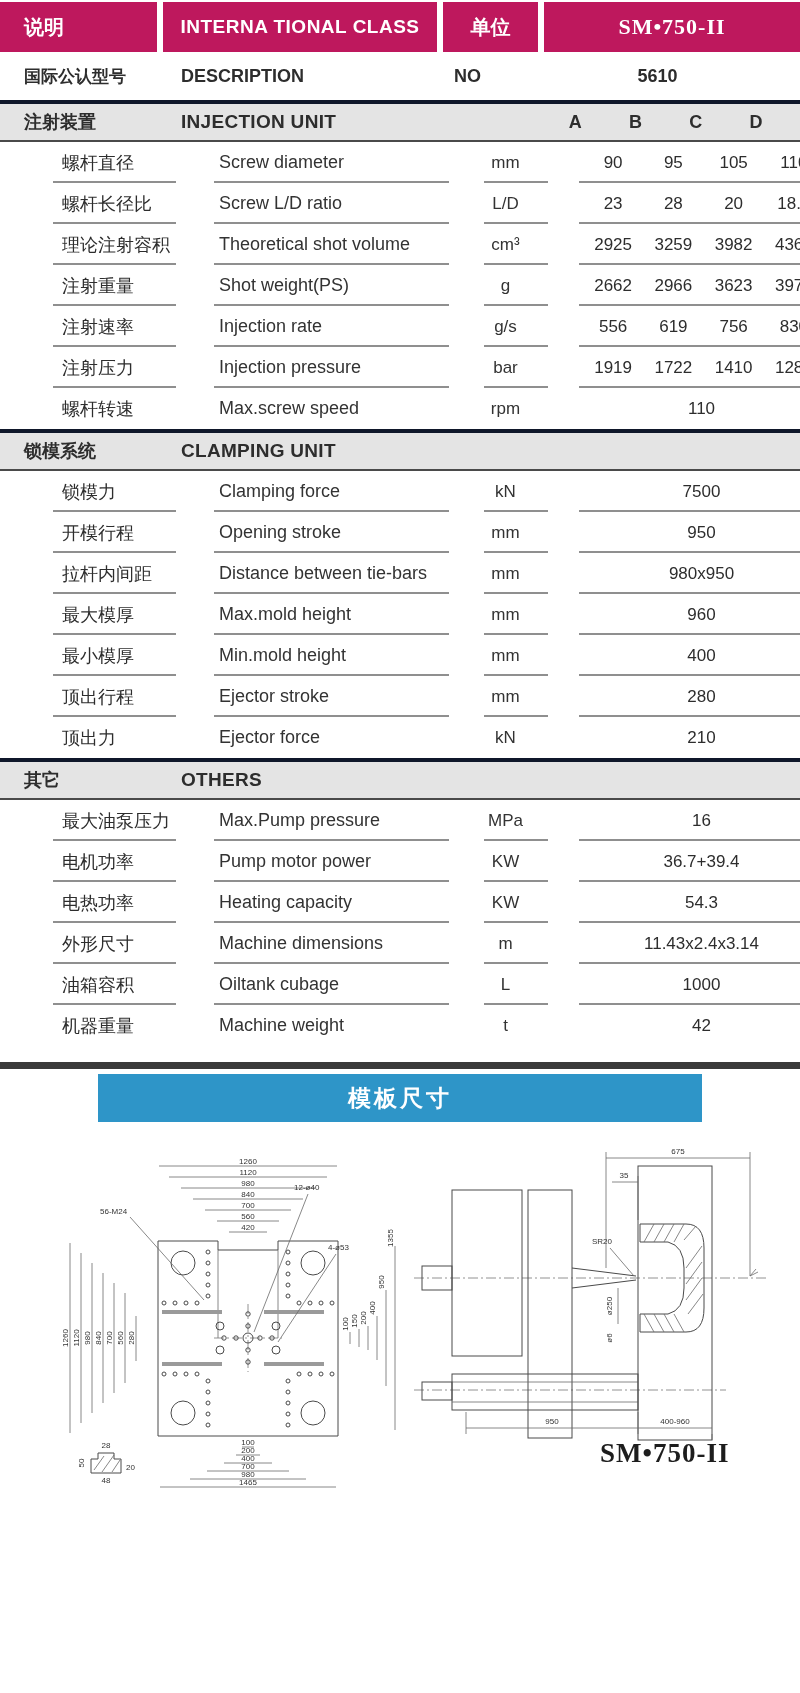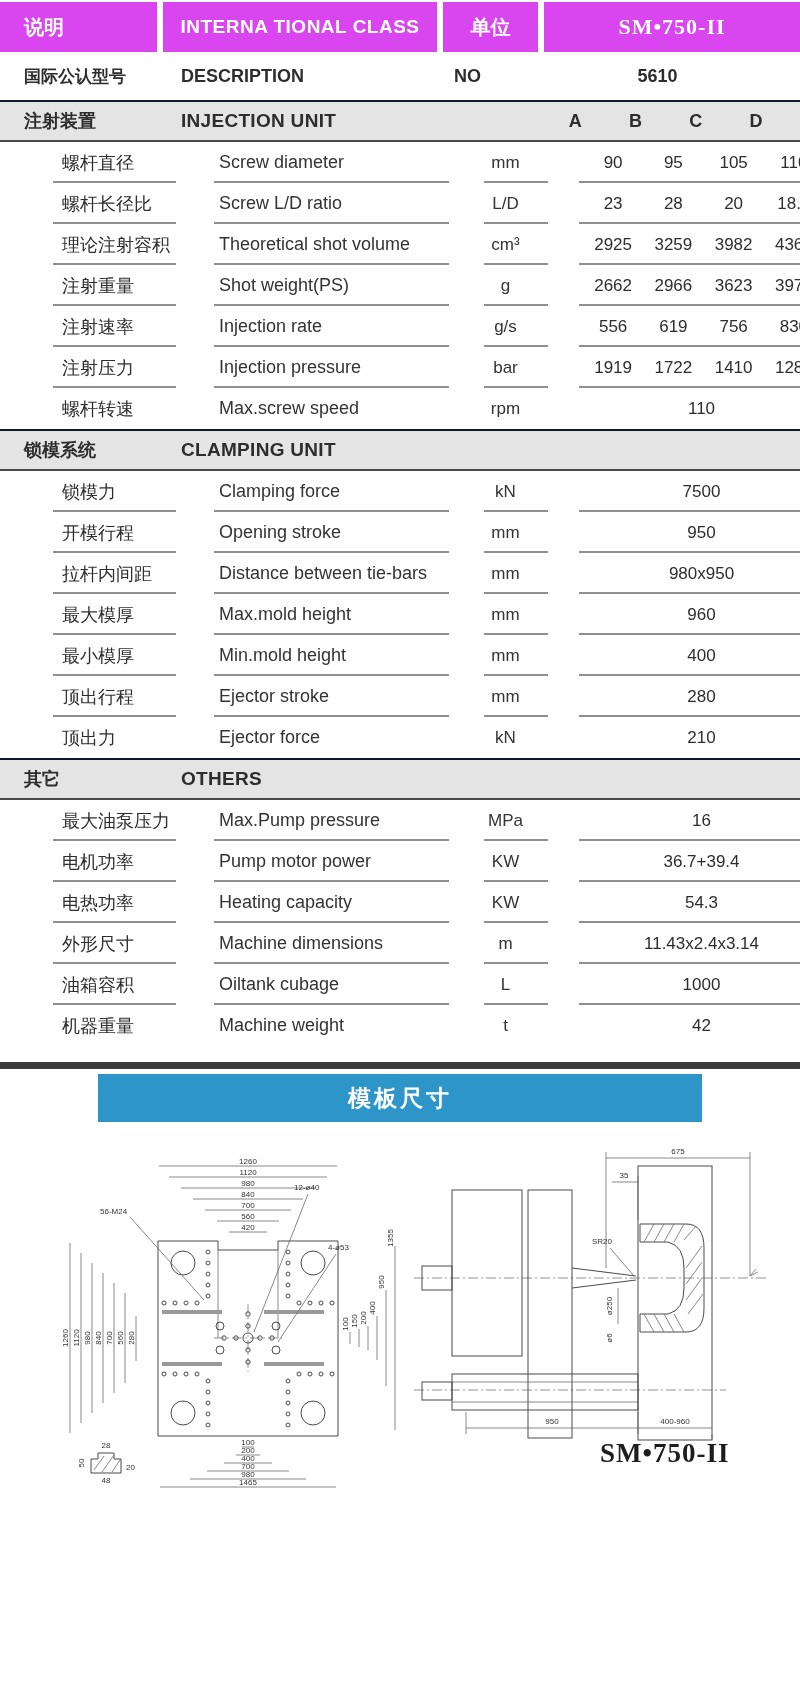--- a/index.html
+++ b/index.html
@@ -2,33 +2,33 @@
 <html><head>
 <meta charset="utf-8">
 <style>
   html,body{margin:0;padding:0;}
   body{
     width:800px;height:1693px;overflow:hidden;background:#fff;color:#2d2d2d;
     font-family:"Liberation Sans","DejaVu Sans",sans-serif;position:relative;
   }
   
   .hdr{display:flex;gap:6px;height:50px;margin-top:2px;}
-  .hdr .blk{background:#d946ef;color:#fff;display:flex;align-items:center;justify-content:center;font-weight:bold;box-sizing:border-box;}
+  .hdr .blk{background:#be185d;color:#fff;display:flex;align-items:center;justify-content:center;font-weight:bold;box-sizing:border-box;}
   .blk.b1{width:157px;justify-content:flex-start;padding-left:24px;font-size:20px;}
   .blk.b2{width:274px;font-size:19px;letter-spacing:.5px;}
   .blk.b3{width:95px;font-size:20px;}
   .blk.b4{flex:1;font-family:"Liberation Serif","DejaVu Serif",serif;font-size:22px;letter-spacing:1px;}
   
   .grid{display:grid;grid-template-columns:150px 270px 95px 285px;align-items:center;}
   .hdr2{height:48px;font-weight:bold;}
   .hdr2 .c1{padding-left:24px;font-size:17px;}
   .hdr2 .c2{padding-left:31px;font-size:18px;}
   .hdr2 .c3,.hdr2 .c4{text-align:center;font-size:18px;}
   
-  .secbar{height:42px;background:#e4e4e4;border-top:2px solid #0f172a;border-bottom:2px solid #4a4a4a;box-sizing:border-box;}
+  .secbar{height:42px;background:#e4e4e4;border-top:4px solid #0f172a;border-bottom:2px solid #4a4a4a;box-sizing:border-box;}
   .secbar .c1{padding-left:24px;font-weight:bold;font-size:18px;}
   .secbar .c2{padding-left:31px;font-weight:bold;font-size:19px;letter-spacing:.3px;}
   .secbar .c4{height:100%;display:flex;align-items:center;}
   
   .row{height:41px;margin-left:38px;}
   .row .c{position:relative;height:100%;display:flex;align-items:center;box-sizing:border-box;}
   .row .c::after{content:"";position:absolute;bottom:0;height:2px;background:#8f8f8f;}
   .row .c1::after{left:15px;right:12px;}
   .row .c2::after{left:26px;right:9px;}
   .row .c3::after{left:26px;right:5px;}

